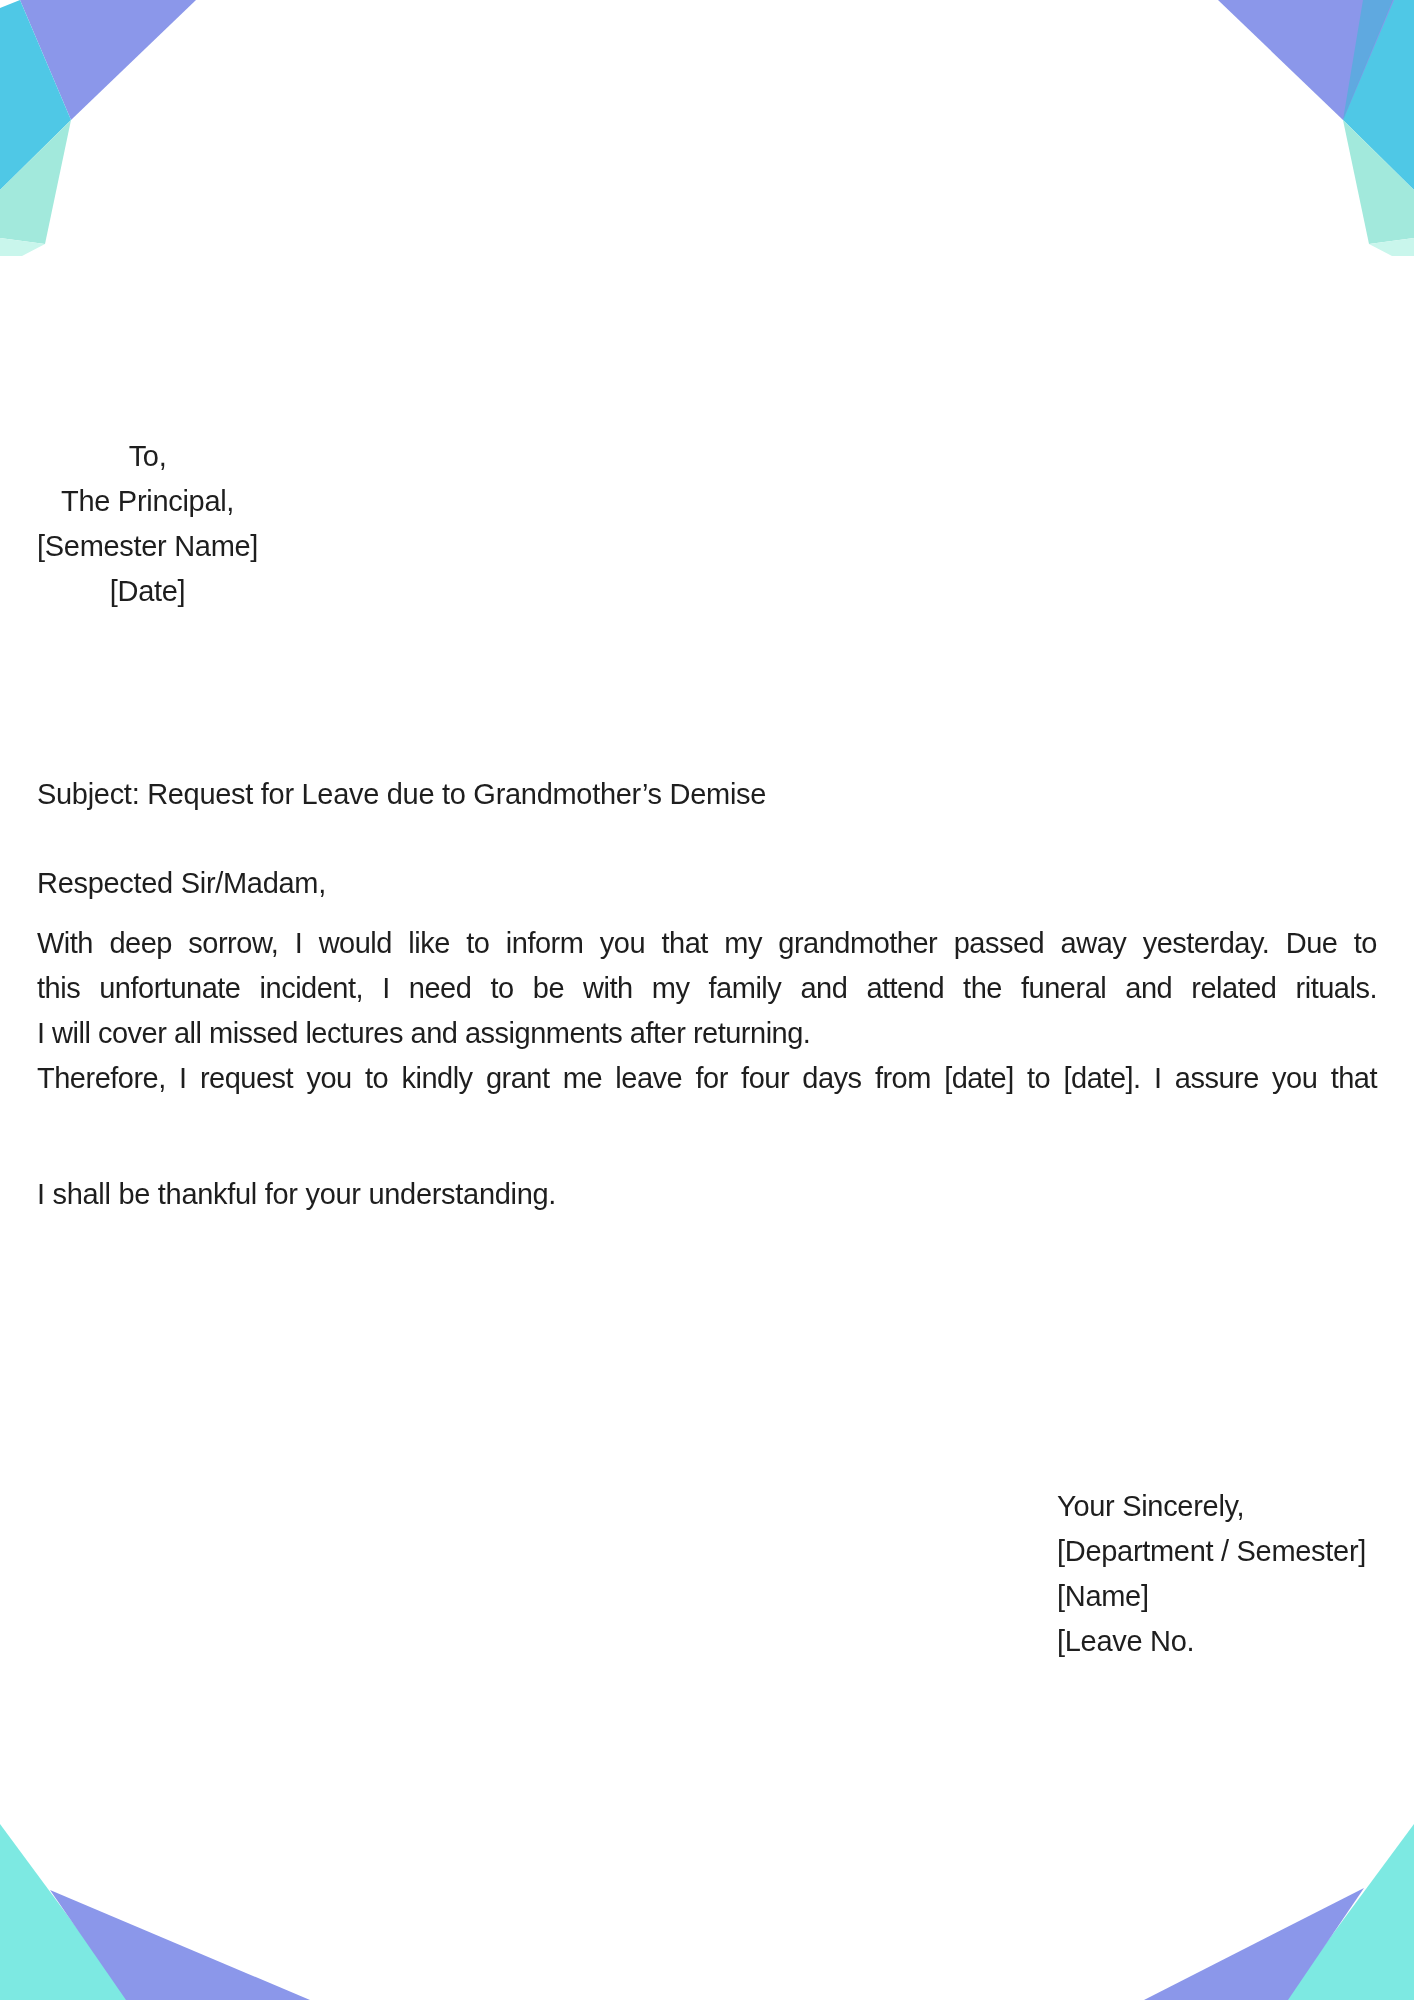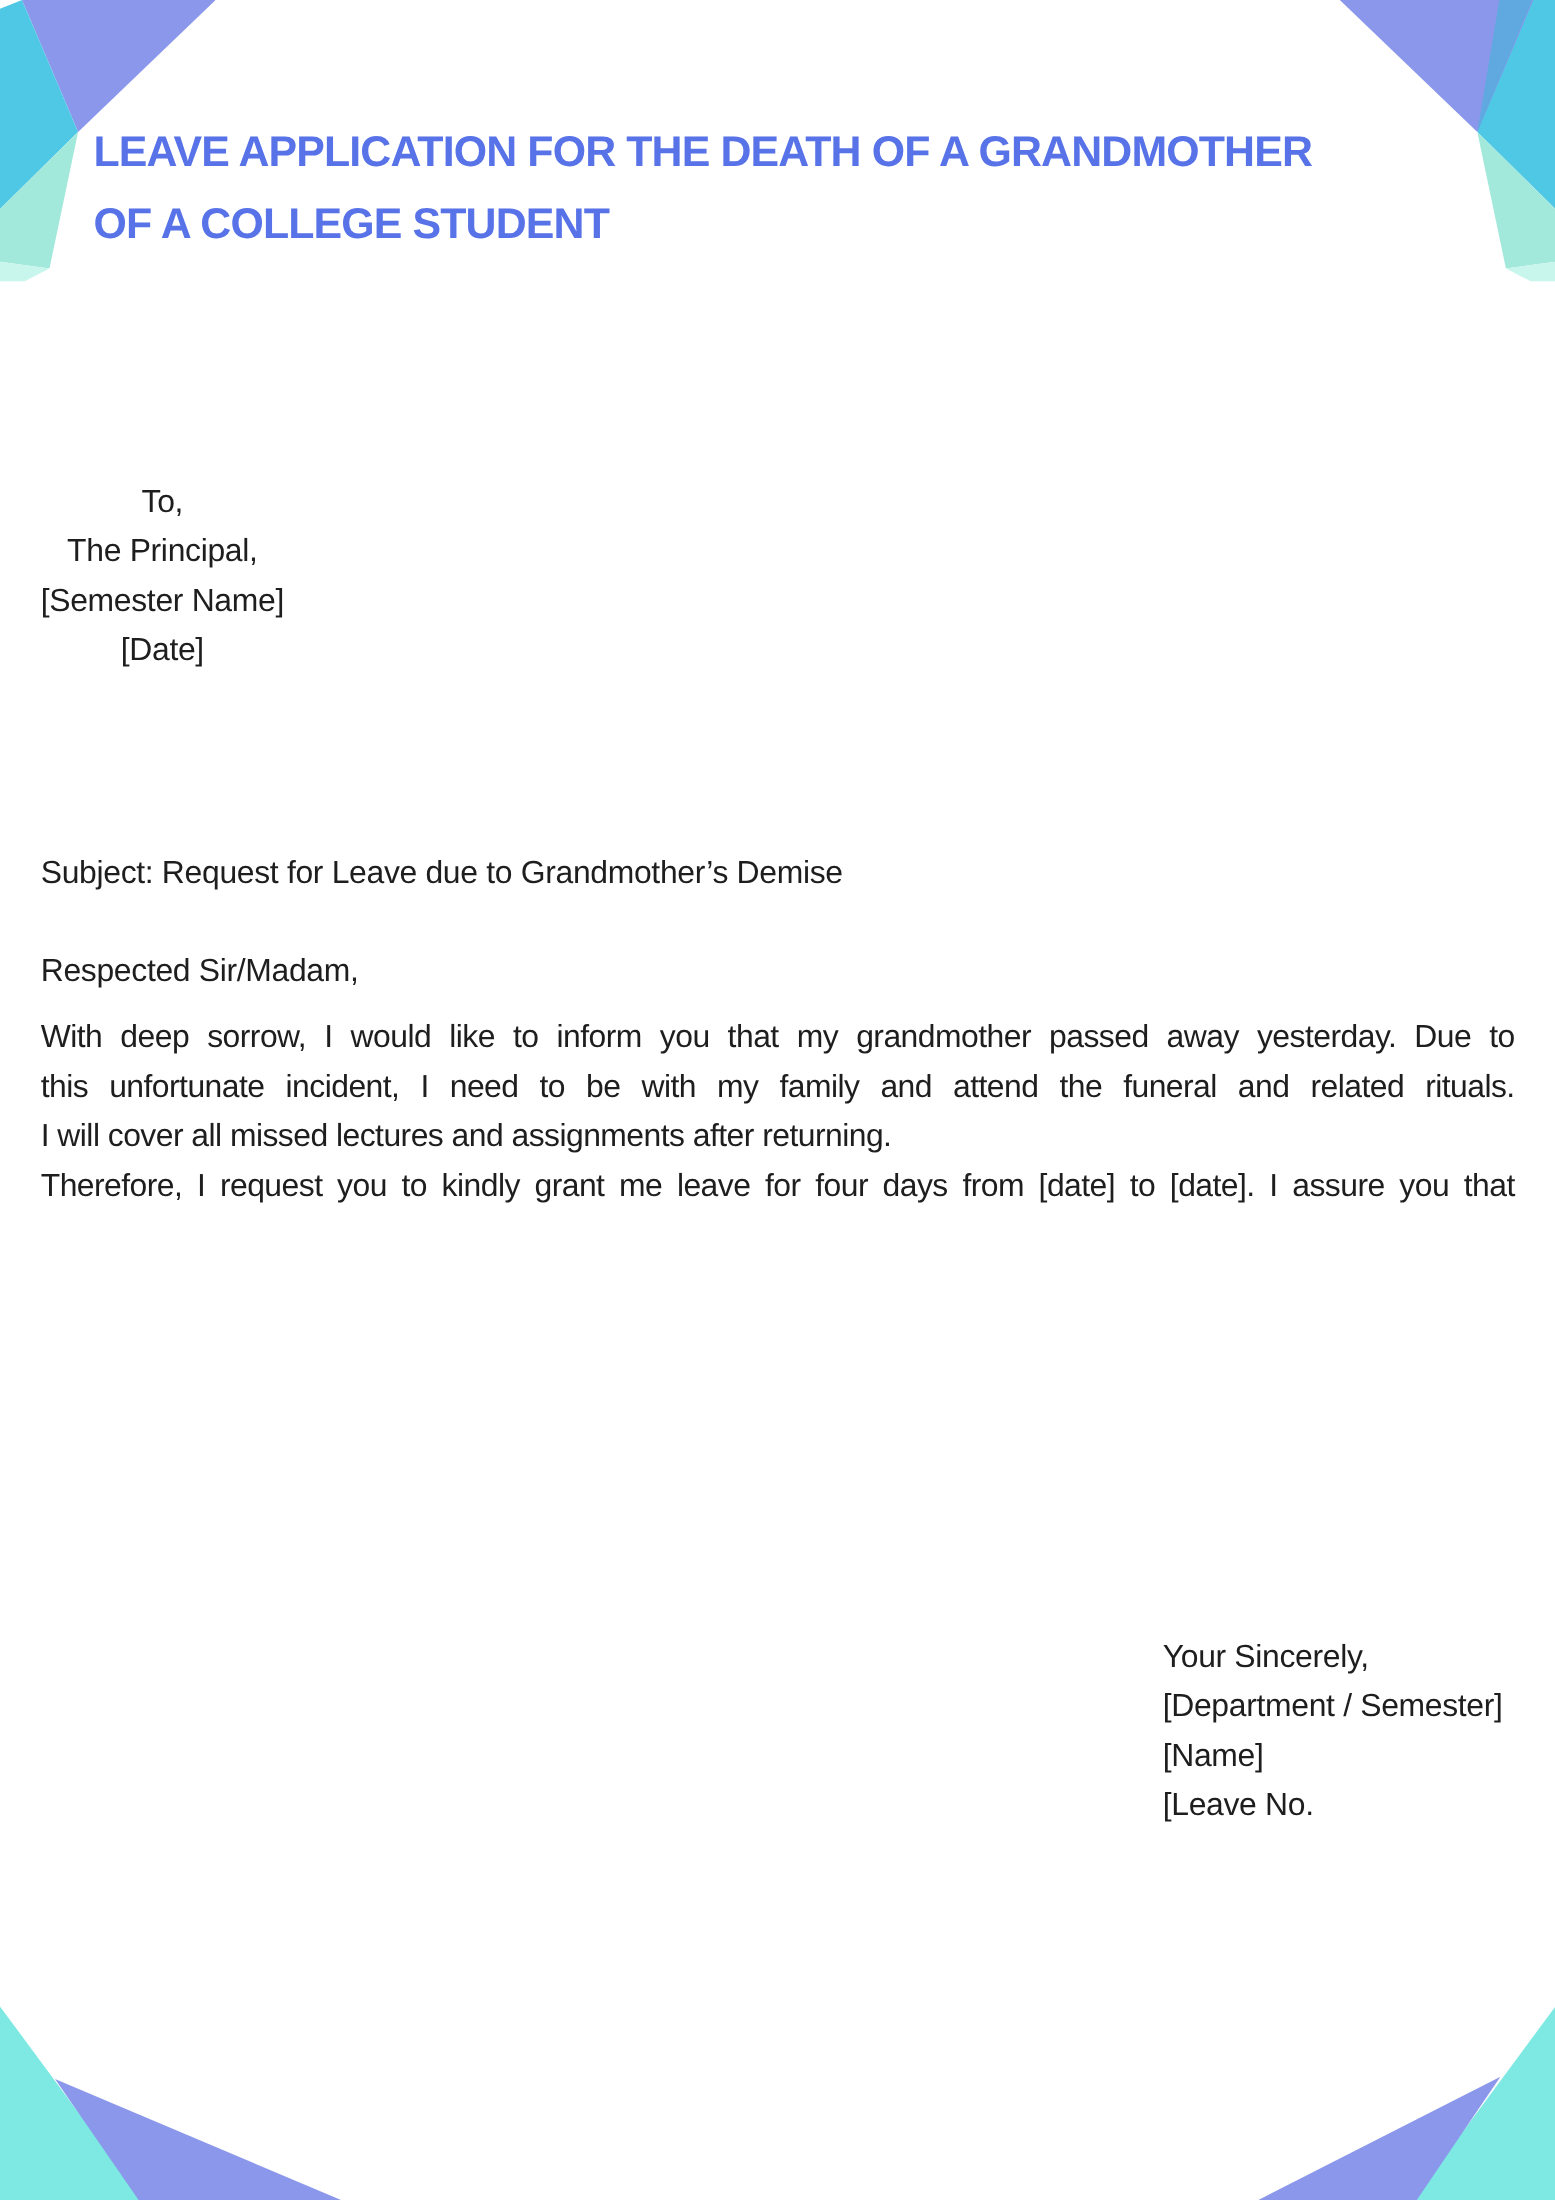--- a/index.html
+++ b/index.html
@@ -74,43 +74,40 @@
   <div class="decor tr-periwinkle"></div>
   <div class="decor tr-blend"></div>
   <div class="decor tr-aqua"></div>
   <div class="decor tr-mint"></div>
 
   <div class="decor bl-aqua"></div>
   <div class="decor bl-periwinkle"></div>
   <div class="decor br-aqua"></div>
   <div class="decor br-periwinkle"></div>
 
-  <div class="title">
-    <div class="tline">LEAVE APPLICATION FOR THE DEATH OF A GRANDMOTHER</div>
-    <div class="tline">OF A COLLEGE STUDENT</div>
-  </div>
 
   <div class="textblock recipient">
     <div>To,</div>
     <div>The Principal,</div>
     <div>[Semester Name]</div>
     <div>[Date]</div>
   </div>
 
   <div class="textblock subject">Subject: Request for Leave due to Grandmother’s Demise</div>
 
   <div class="textblock salutation">Respected Sir/Madam,</div>
 
   <div class="textblock paragraph">
     <div class="jline">With deep sorrow, I would like to inform you that my grandmother passed away yesterday. Due to</div>
     <div class="jline">this unfortunate incident, I need to be with my family and attend the funeral and related rituals.</div>
     <div class="jline last">I will cover all missed lectures and assignments after returning.</div>
     <div class="jline">Therefore, I request you to kindly grant me leave for four days from [date] to [date]. I assure you that</div>
   </div>
 
+  <div class="textblock closing">I shall be thankful for your understanding.</div>
 
   <div class="textblock signoff">
     <div>Your Sincerely,</div>
     <div>[Department / Semester]</div>
     <div>[Name]</div>
     <div>[Leave No.</div>
   </div>
 
 </div>
 

